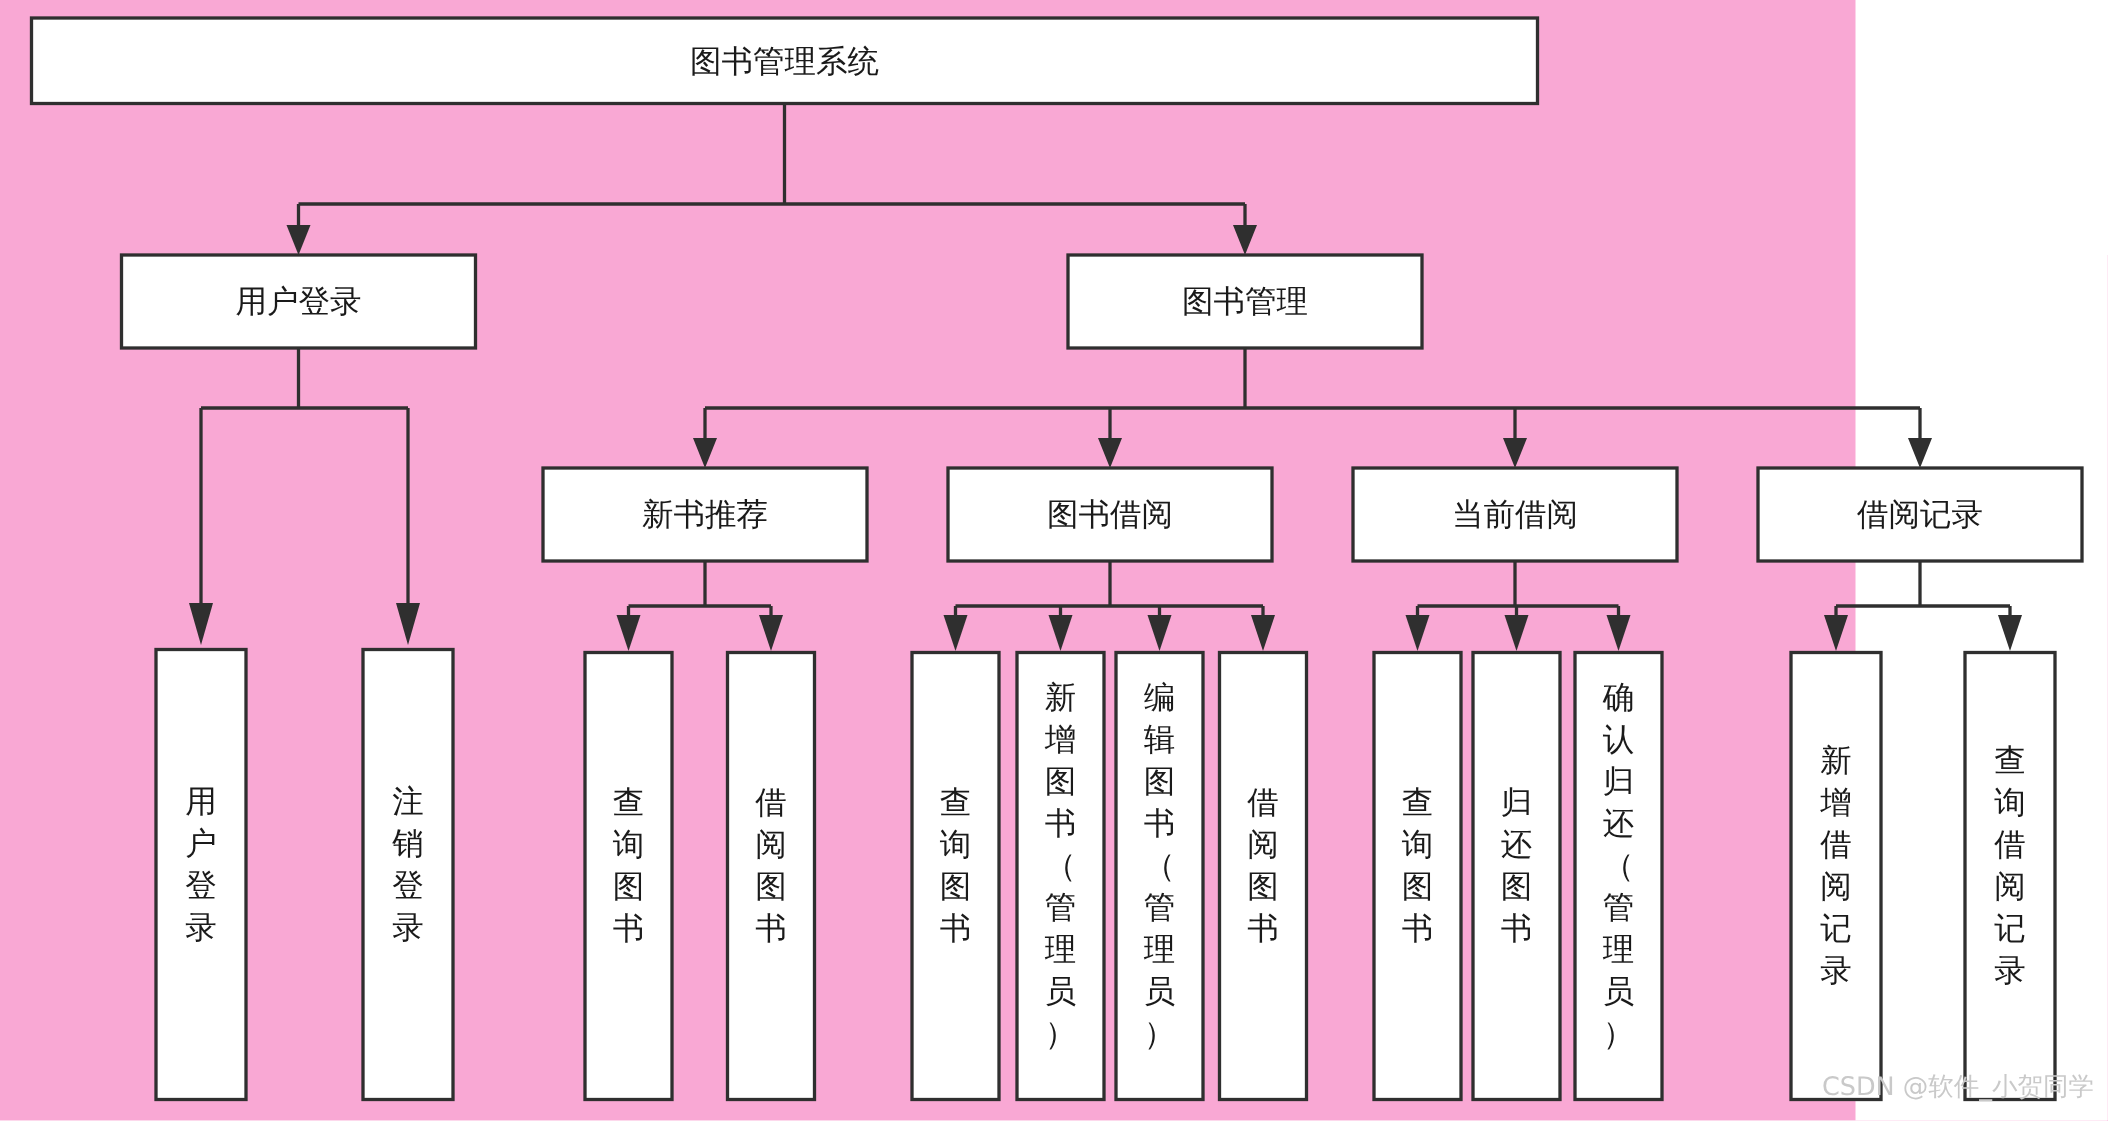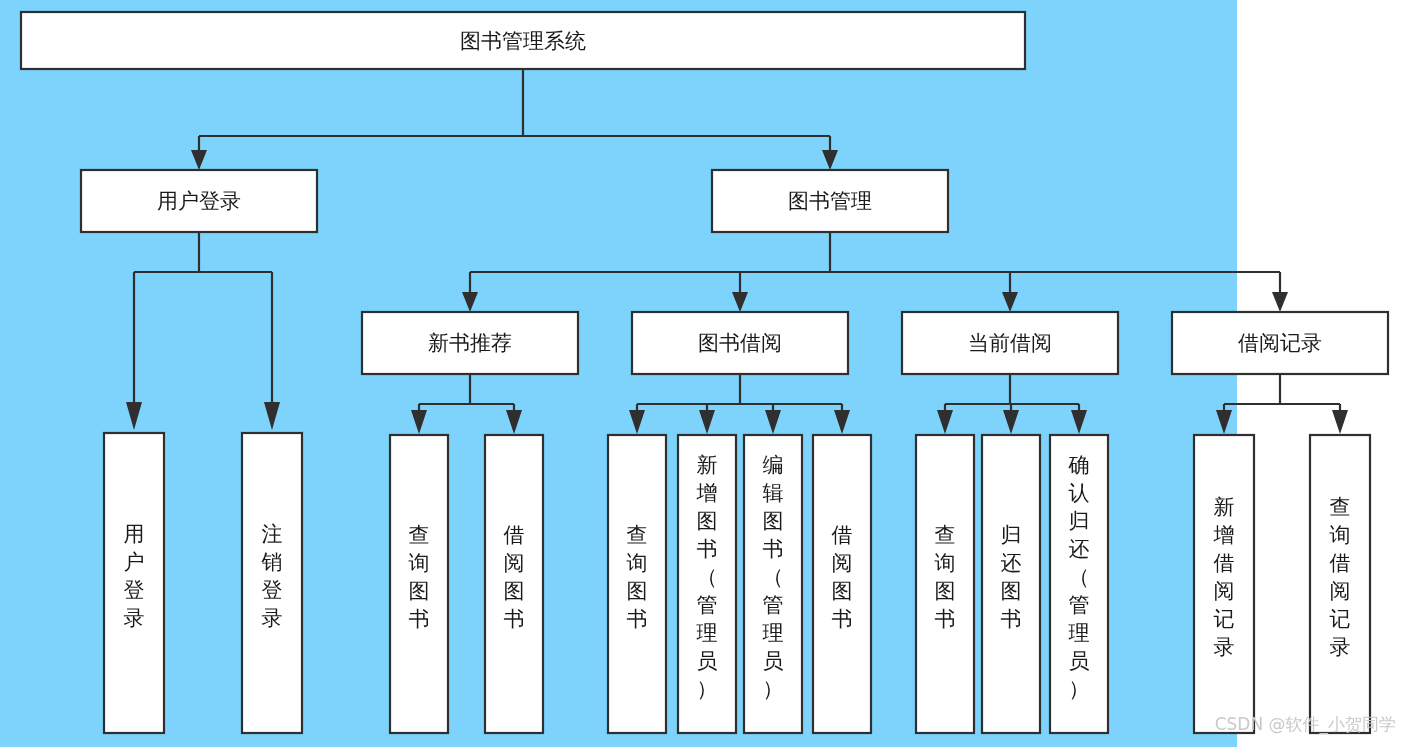--- a/index.html
+++ b/index.html
@@ -10,21 +10,21 @@
   body {
     width: 1405px;
     height: 747px;
     overflow: hidden;
     font-family: "DejaVu Sans", "Liberation Sans", sans-serif;
   }
   #diagram-root {
     position: relative;
     width: 1237px;
     height: 747px;
-    background: #7dd3fc;
+    background: #f9a8d4;
   }
   svg.canvas {
     position: absolute;
     left: 0;
     top: 0;
     width: 1405px;
     height: 747px;
     display: block;
   }
   .node-box {

